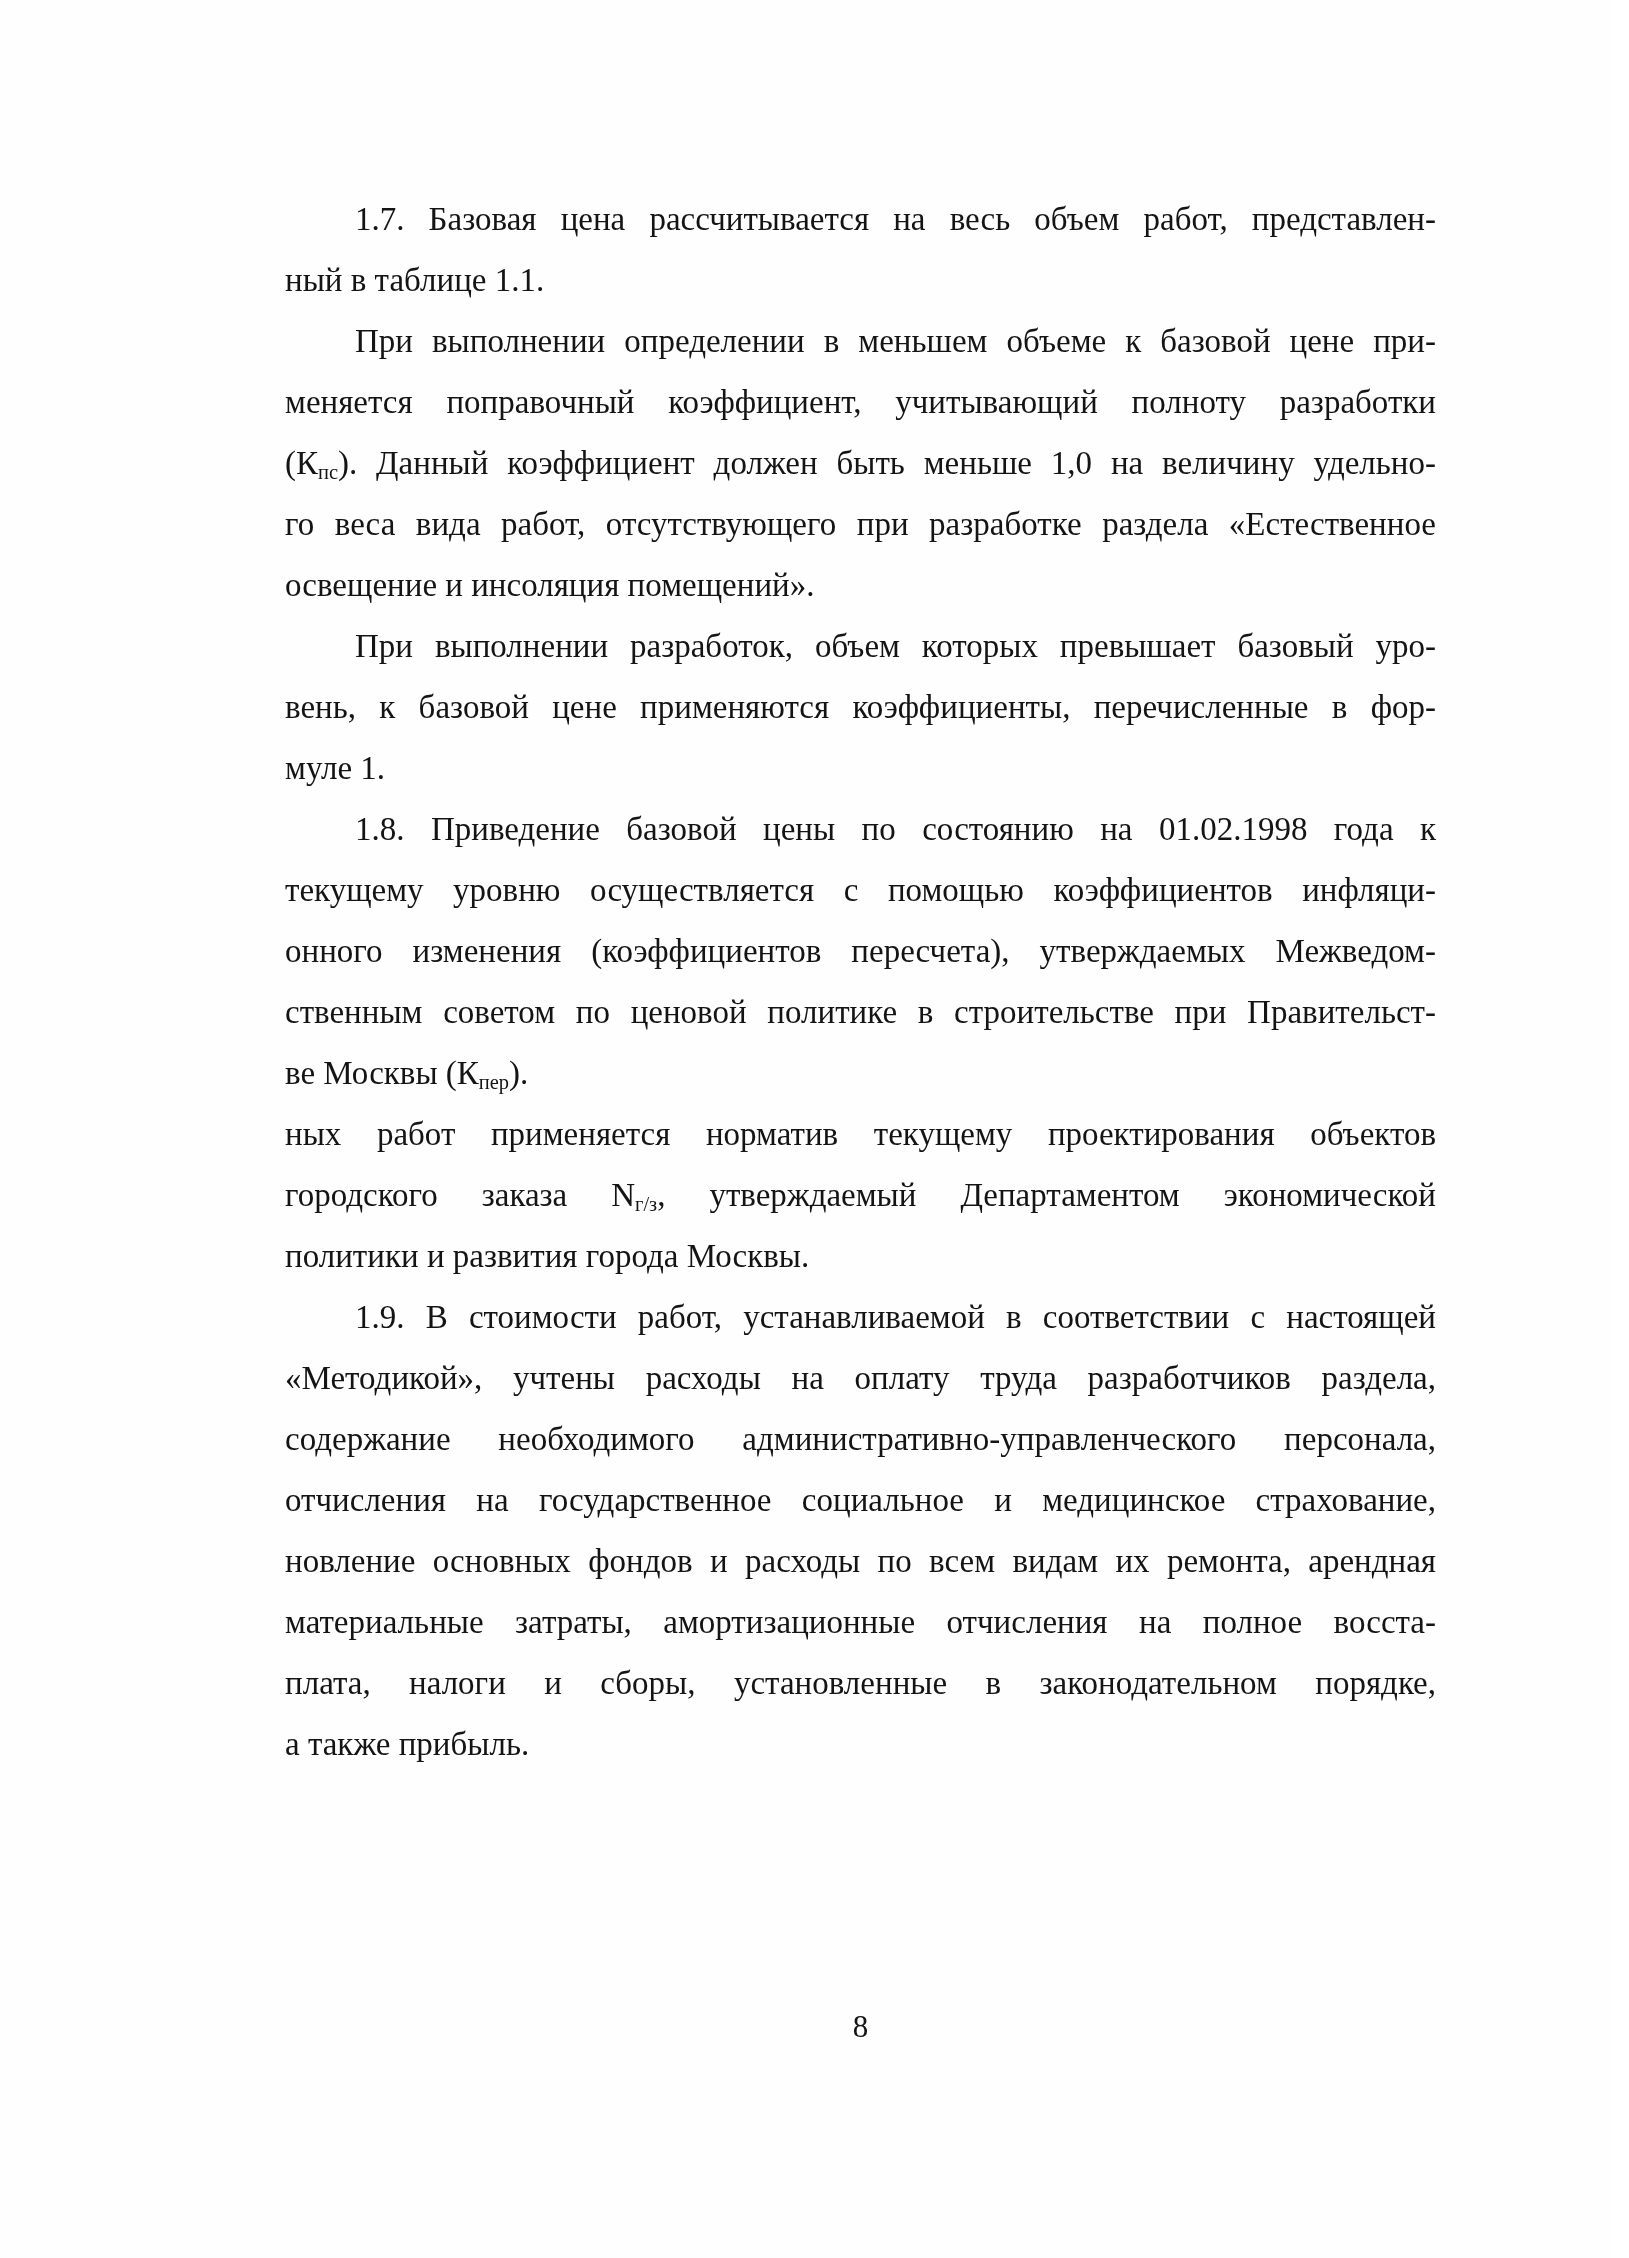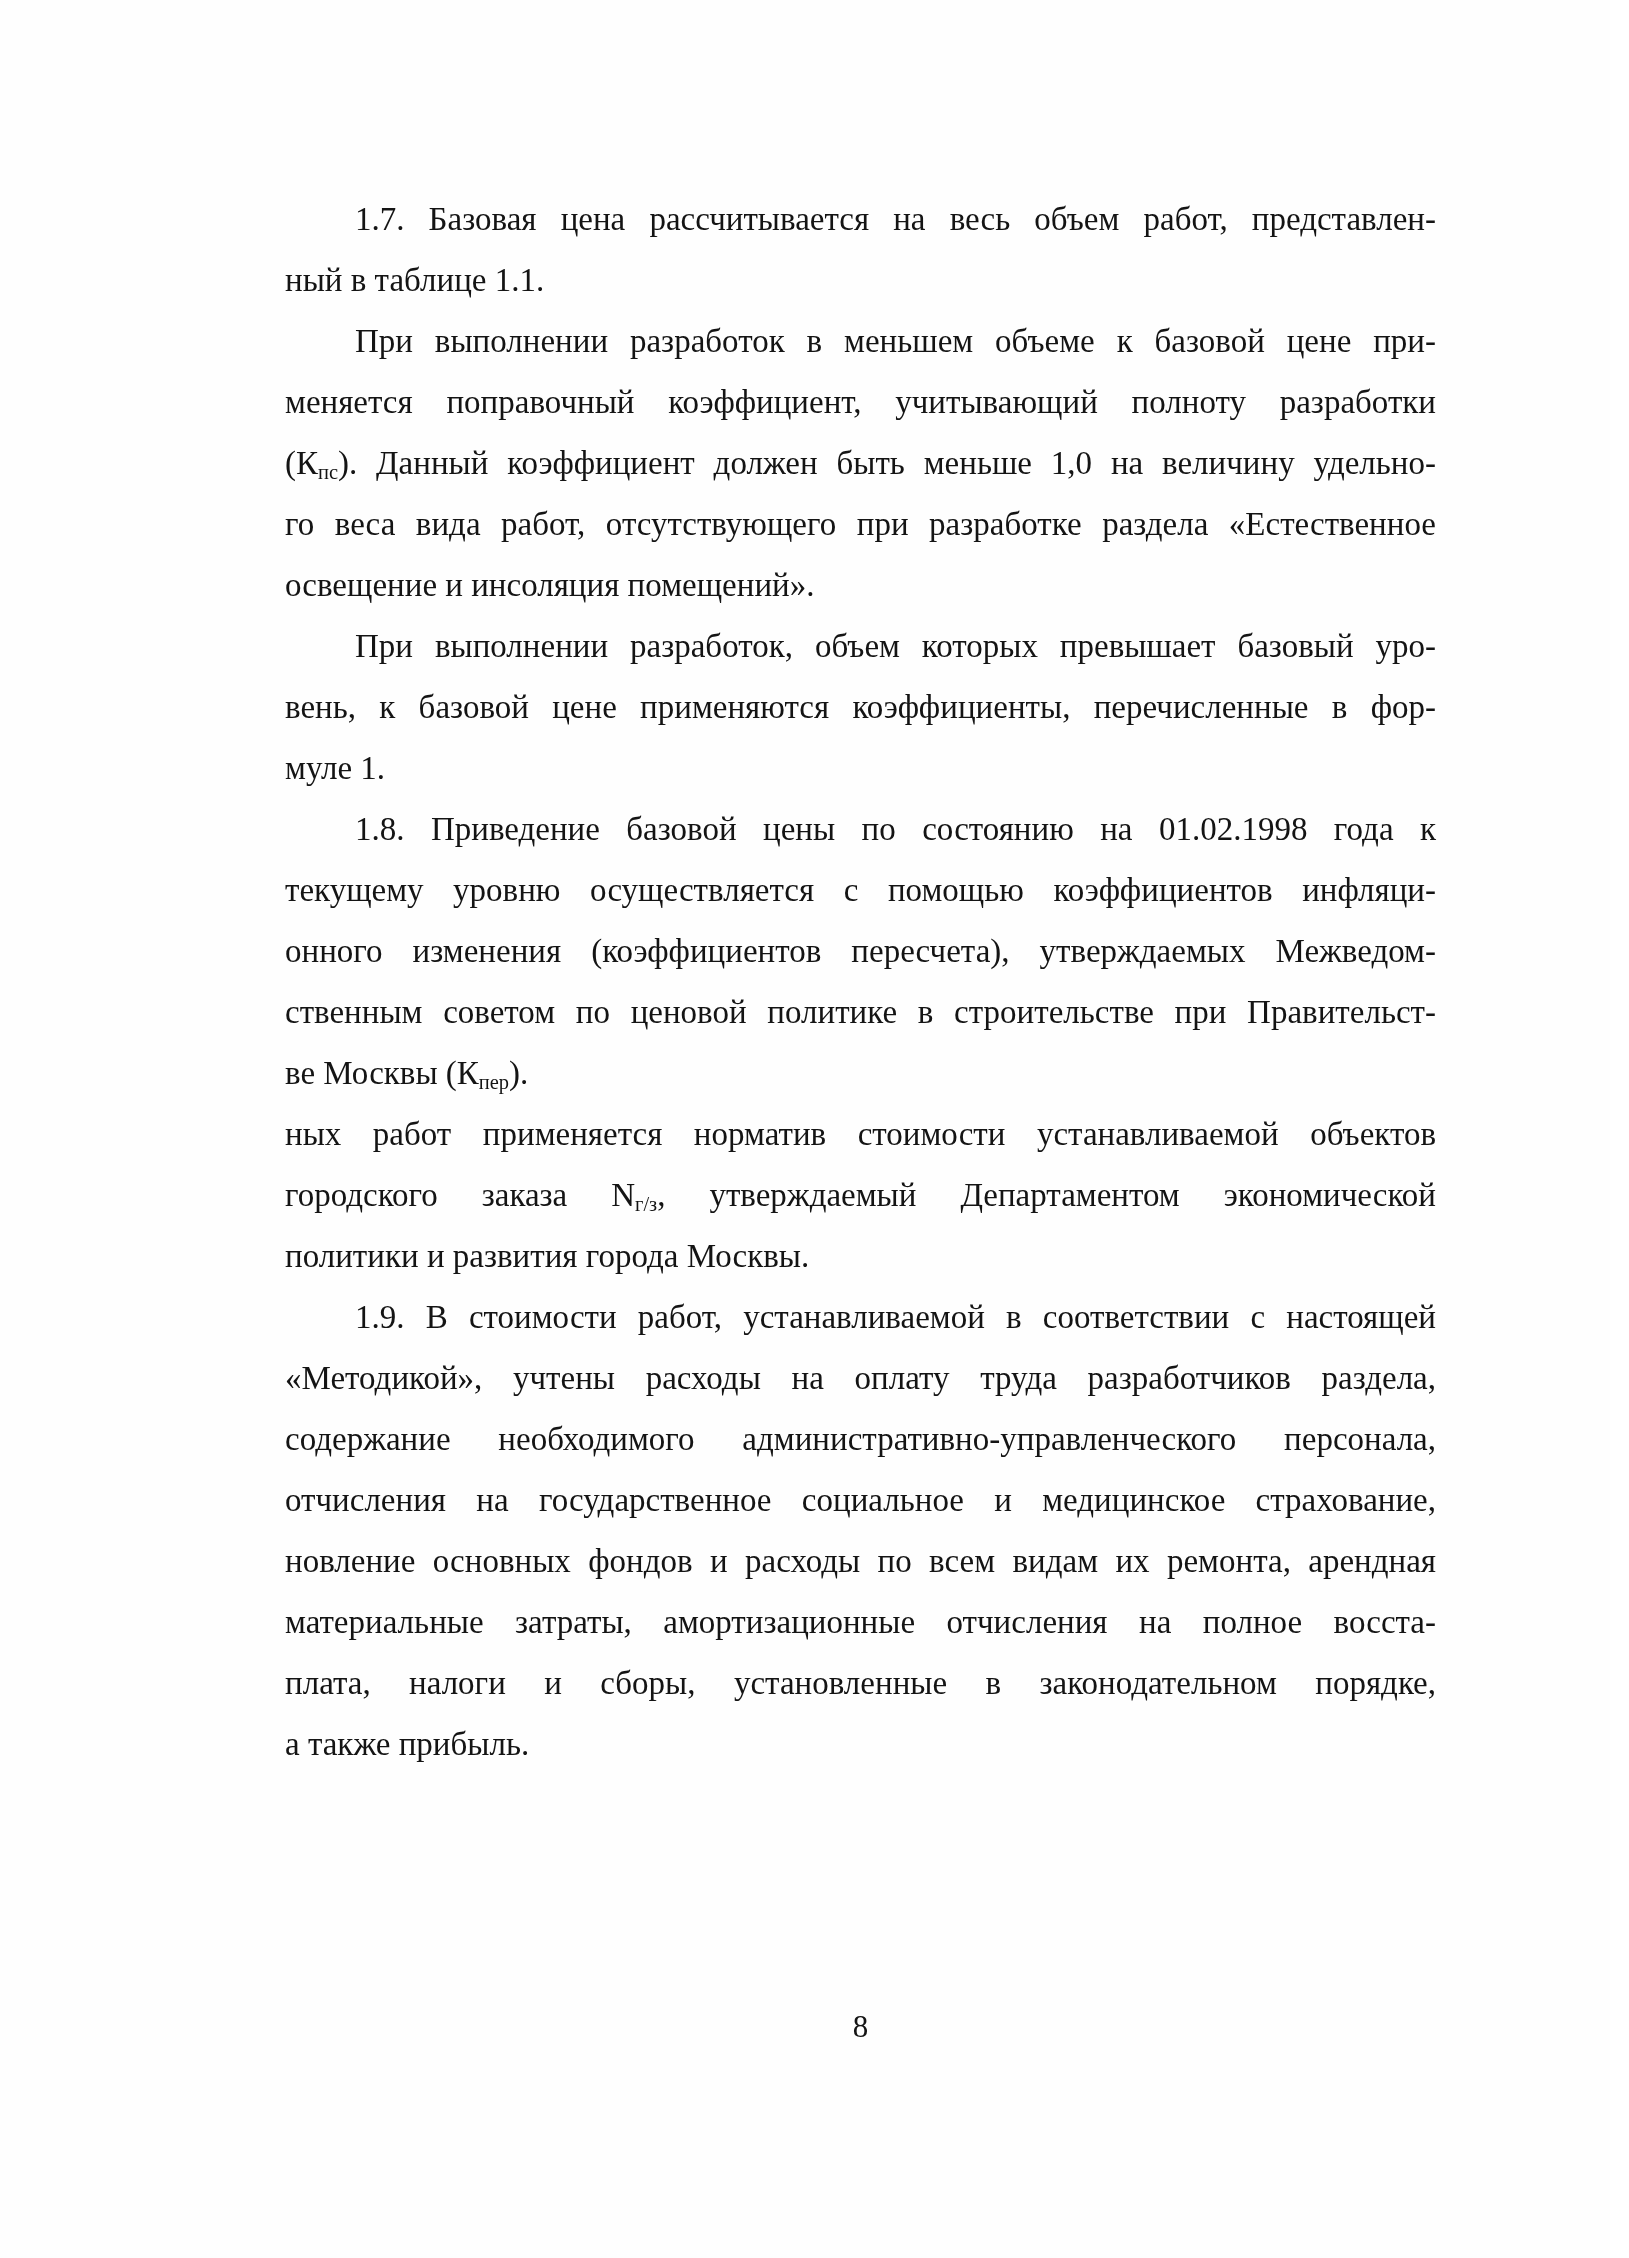--- a/index.html
+++ b/index.html
@@ -53,34 +53,34 @@
     line-height: 36px;
   }
 </style>
 </head>
 <body>
 
 <div class="page">
   <div class="text-block">
       <div class="line indent">1.7. Базовая цена рассчитывается на весь объем работ, представлен-</div>
       <div class="line last">ный в таблице 1.1.</div>
-      <div class="line indent">При выполнении разработок в меньшем объеме к базовой цене при-</div>
+      <div class="line indent">При выполнении определении в меньшем объеме к базовой цене при-</div>
       <div class="line">меняется поправочный коэффициент, учитывающий полноту разработки</div>
       <div class="line">(<b>К<sub>пс</sub></b>). Данный коэффициент должен быть меньше 1,0 на величину удельно-</div>
       <div class="line">го веса вида работ, отсутствующего при разработке раздела «Естественное</div>
       <div class="line last">освещение и инсоляция помещений».</div>
       <div class="line indent">При выполнении разработок, объем которых превышает базовый уро-</div>
       <div class="line">вень, к базовой цене применяются коэффициенты, перечисленные в фор-</div>
       <div class="line last">муле 1.</div>
       <div class="line indent">1.8. Приведение базовой цены по состоянию на 01.02.1998 года к</div>
       <div class="line">текущему уровню осуществляется с помощью  коэффициентов инфляци-</div>
       <div class="line">онного изменения (коэффициентов пересчета), утверждаемых Межведом-</div>
       <div class="line">ственным советом по ценовой политике в строительстве при Правительст-</div>
       <div class="line last">ве Москвы (<b>К<sub>пер</sub></b>).</div>
-      <div class="line">ных работ применяется норматив стоимости устанавливаемой объектов</div>
+      <div class="line">ных работ применяется норматив текущему проектирования объектов</div>
       <div class="line">городского заказа <b>N<sub>г/з</sub>,</b> утверждаемый Департаментом экономической</div>
       <div class="line last">политики и развития города Москвы.</div>
       <div class="line indent">1.9. В стоимости работ, устанавливаемой в соответствии с настоящей</div>
       <div class="line">«Методикой», учтены расходы на оплату труда разработчиков раздела,</div>
       <div class="line">содержание необходимого административно-управленческого персонала,</div>
       <div class="line">отчисления на государственное социальное и медицинское страхование,</div>
       <div class="line">новление основных фондов и расходы по всем видам их ремонта, арендная</div>
       <div class="line">материальные затраты, амортизационные отчисления на полное восста-</div>
       <div class="line">плата, налоги и сборы, установленные  в законодательном  порядке,</div>
       <div class="line last">а также прибыль.</div>

